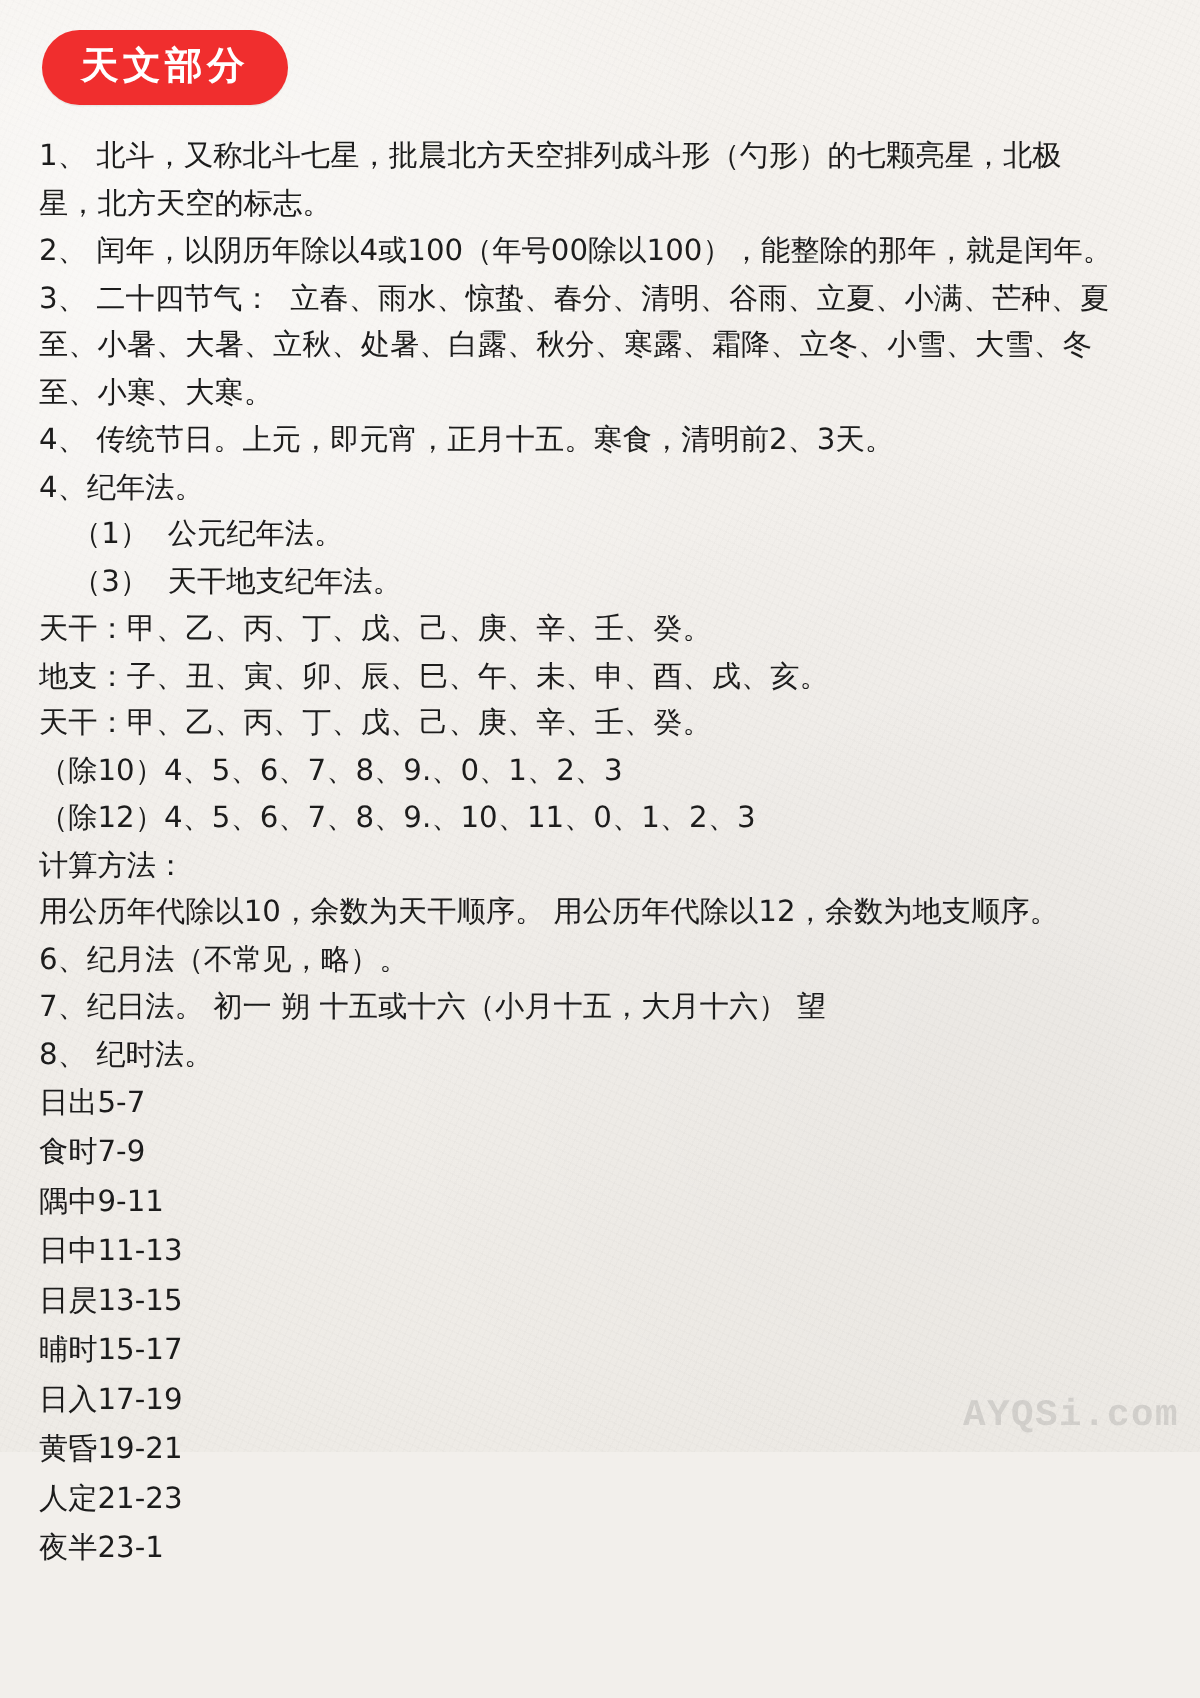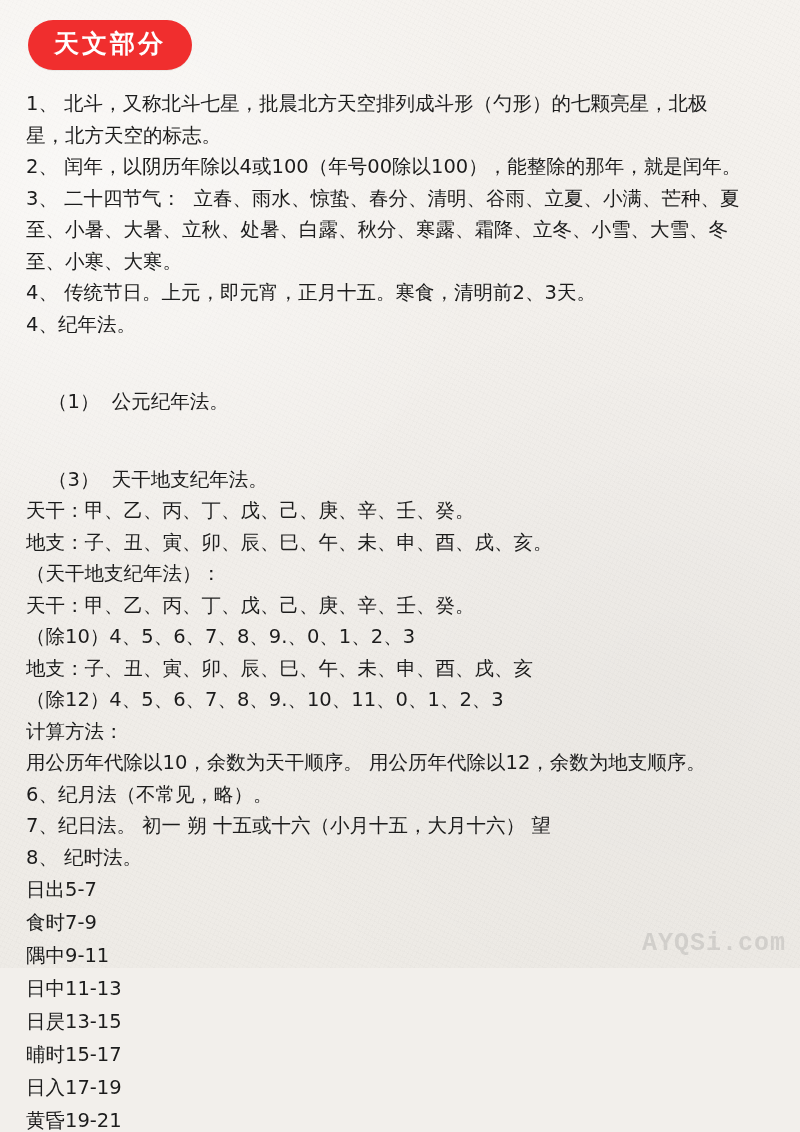--- a/index.html
+++ b/index.html
@@ -54,21 +54,21 @@
     top: 88px;
     width: 752px;
     color: #1c1c1c;
     font-size: 19.5px;
     line-height: 31.5px;
   }
   .line {
     white-space: pre-wrap;
     word-break: break-word;
   }
-  .indent-1 { padding-left: 22px; margin-top: 46px; }
+  .indent-1 { padding-left: 22px; }
   .time-list .line { line-height: 33px; }
   .watermark {
     position: absolute;
     right: 14px;
     bottom: 10px;
     font-size: 25px;
     font-weight: bold;
     color: rgba(120,120,120,0.22);
     letter-spacing: 1px;
     font-family: Liberation Mono, monospace;
@@ -91,24 +91,22 @@
     <div class="line">至、小暑、大暑、立秋、处暑、白露、秋分、寒露、霜降、立冬、小雪、大雪、冬</div>
     <div class="line">至、小寒、大寒。</div>
     <div class="line">4、 传统节日。上元，即元宵，正月十五。寒食，清明前2、3天。</div>
     <div class="line">4、纪年法。</div>
 
     <div class="line indent-1">（1）  公元纪年法。</div>
     <div class="line indent-1">（3）  天干地支纪年法。</div>
 
     <div class="line">天干：甲、乙、丙、丁、戊、己、庚、辛、壬、癸。</div>
     <div class="line">地支：子、丑、寅、卯、辰、巳、午、未、申、酉、戌、亥。</div>
-    <div class="line">（天干地支纪年法）：</div>
     <div class="line">天干：甲、乙、丙、丁、戊、己、庚、辛、壬、癸。</div>
     <div class="line">（除10）4、5、6、7、8、9.、0、1、2、3</div>
-    <div class="line">地支：子、丑、寅、卯、辰、巳、午、未、申、酉、戌、亥</div>
     <div class="line">（除12）4、5、6、7、8、9.、10、11、0、1、2、3</div>
     <div class="line">计算方法：</div>
     <div class="line">用公历年代除以10，余数为天干顺序。 用公历年代除以12，余数为地支顺序。</div>
     <div class="line">6、纪月法（不常见，略）。</div>
     <div class="line">7、纪日法。 初一 朔 十五或十六（小月十五，大月十六） 望</div>
     <div class="line">8、 纪时法。</div>
 
     <div class="time-list">
       <div class="line">日出5-7</div>
       <div class="line">食时7-9</div>

